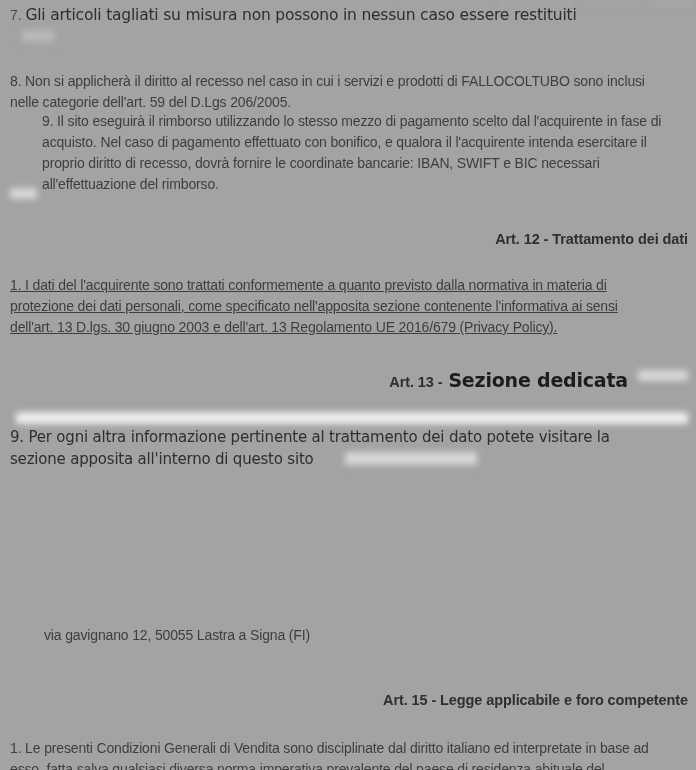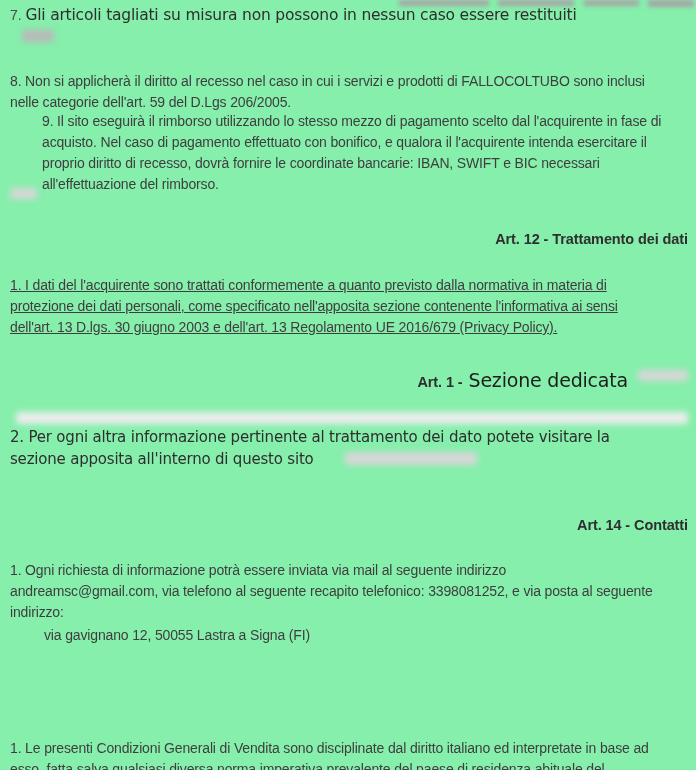--- a/index.html
+++ b/index.html
@@ -1,20 +1,20 @@
 <!DOCTYPE html>
 <html><head>
 <meta charset="utf-8">
 <style>
   html, body { margin: 0; padding: 0; background: #ffffff; }
   .page {
     position: relative;
     width: 696px;
     height: 770px;
-    background: #86efac;
+    background: #a3a3a3;
     overflow: hidden;
     font-family: "Liberation Sans", sans-serif;
   }
   .abs { position: absolute; left: 10px; right: 8px; margin: 0; }
   .body-text {
     font-size: 14px;
     letter-spacing: -0.15px;
     line-height: 21px;
     color: #3e3e3e;
     white-space: pre-line;
@@ -42,21 +42,21 @@
   }
   .item7-text {
     font-family: "DejaVu Sans", sans-serif;
     font-size: 15.5px;
     letter-spacing: -0.2px;
     color: #2e2e2e;
   }
   .h13-title {
     font-family: "DejaVu Sans", sans-serif;
     font-size: 19px;
-    font-weight: 400;
+    font-weight: 700;
     letter-spacing: -0.2px;
     color: #1d1d1d;
     margin-left: 6px;
   }
   .redaction {
     position: absolute;
     background: #b9b9b9;
     border-radius: 2px;
     filter: blur(3px);
   }
@@ -92,29 +92,26 @@
 proprio diritto di recesso, dovrà fornire le coordinate bancarie: IBAN, SWIFT e BIC necessari
 all'effettuazione del rimborso.</p>
   <div class="redaction faint" style="top:188px; left:10px; width:27px; height:11px;"></div>
 
   <h2 class="abs heading" style="top:231px;">Art. 12 - Trattamento dei dati</h2>
   <p class="abs body-text" style="top:275px;text-decoration:underline;">1. I dati del l'acquirente sono trattati conformemente a quanto previsto dalla normativa in materia di
 protezione dei dati personali, come specificato nell'apposita sezione contenente l'informativa ai sensi
 dell'art. 13 D.lgs. 30 giugno 2003 e dell'art. 13 Regolamento UE 2016/679 (Privacy Policy).</p>
 
   <h2 class="abs heading" style="top:369px;">
-    <span>Art. 1 -</span><span class="h13-title">Sezione dedicata</span><span class="redaction faint inline" style="width:50px; height:11px; margin-left:10px;"></span>
+    <span>Art. 13 -</span><span class="h13-title">Sezione dedicata</span><span class="redaction faint inline" style="width:50px; height:11px; margin-left:10px;"></span>
   </h2>
   <div class="redaction xfaint" style="top:412px; left:16px; width:672px; height:12px;"></div>
-  <p class="abs big-text" style="top:426px;">2. Per ogni altra informazione pertinente al trattamento dei dato potete visitare la
+  <p class="abs big-text" style="top:426px;">9. Per ogni altra informazione pertinente al trattamento dei dato potete visitare la
 sezione apposita all'interno di questo sito</p>
   <div class="redaction faint" style="top:452px; left:345px; width:132px; height:13px;"></div>
 
-  <h2 class="abs heading" style="top:517px;">Art. 14 - Contatti</h2>
-  <p class="abs body-text" style="top:560px;">1. Ogni richiesta di informazione potrà essere inviata via mail al seguente indirizzo
-andreamsc@gmail.com, via telefono al seguente recapito telefonico: 3398081252, e via posta al seguente
-indirizzo:</p>
   <p class="abs body-text" style="top:625px; left:44px;">via gavignano 12, 50055 Lastra a Signa (FI)</p>
 
+  <h2 class="abs heading" style="top:692px;">Art. 15 - Legge applicabile e foro competente</h2>
   <p class="abs body-text" style="top:738px;">1. Le presenti Condizioni Generali di Vendita sono disciplinate dal diritto italiano ed interpretate in base ad
 esso, fatta salva qualsiasi diversa norma imperativa prevalente del paese di residenza abituale del</p>
 
 </div>
 
 </body></html>

